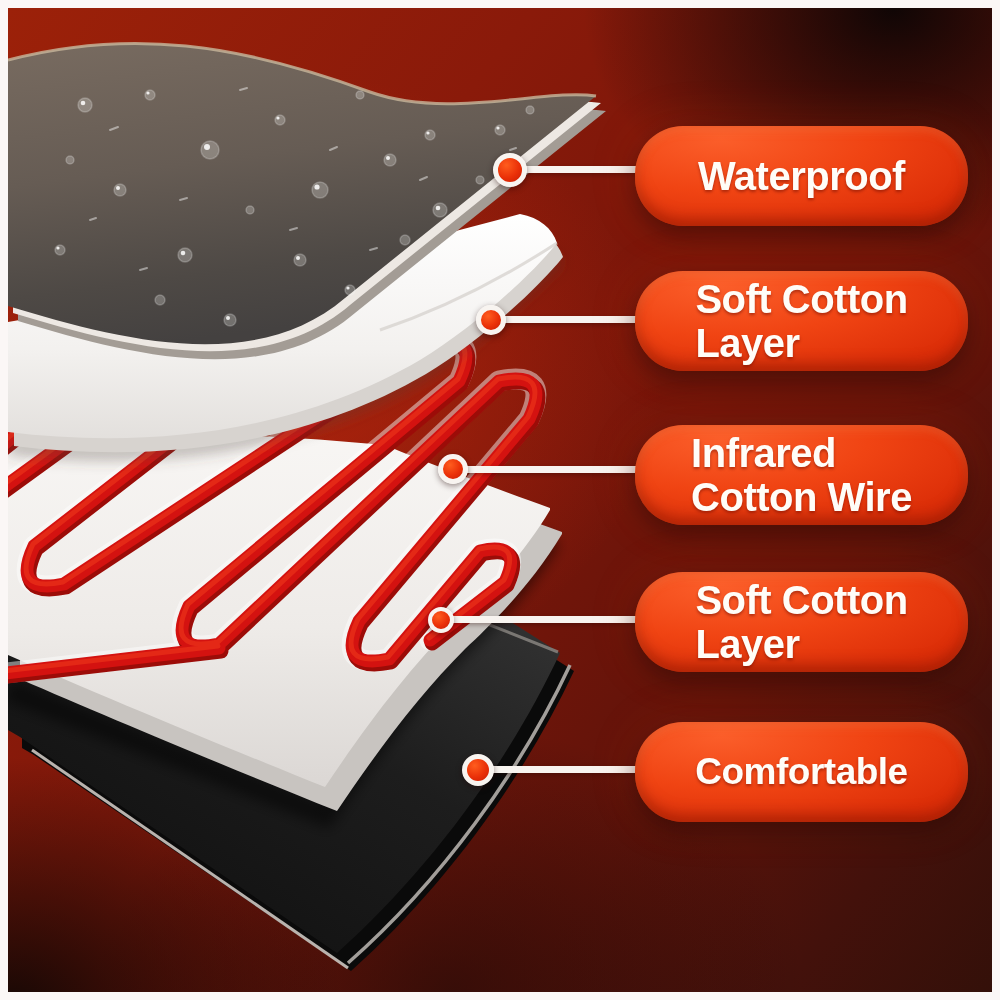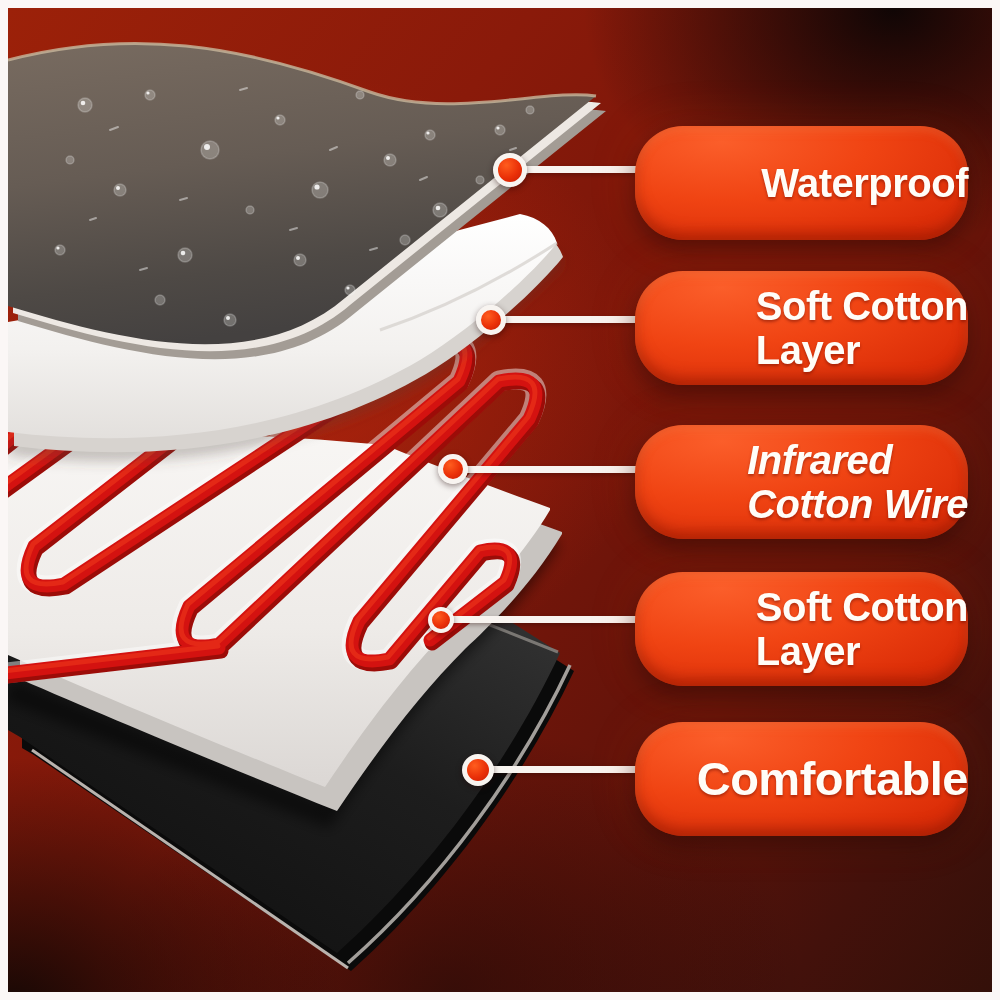--- a/index.html
+++ b/index.html
@@ -13,28 +13,28 @@
       radial-gradient(60% 45% at 45% 100%, rgba(20,8,6,0.55), rgba(20,8,6,0) 60%),
       radial-gradient(55% 45% at 28% 38%, rgba(208,44,14,0.55), rgba(208,44,14,0) 70%),
       linear-gradient(128deg, #9c2109 0%, #8a1a0a 30%, #77160a 52%, #5f130a 72%, #43110b 88%, #341009 100%);
   }
   #scene{position:absolute;left:0;top:0;z-index:1;}
   .conn{position:absolute;height:7px;background:#f8f4f0;border-radius:4px;
         box-shadow:0 2px 4px rgba(40,5,0,.35);z-index:2;}
   .dot{position:absolute;border-radius:50%;z-index:4;
        background:radial-gradient(circle at 35% 30%, #ff5d1e 0%, #ea3008 55%, #c81c03 100%);
        border:5px solid #f8f4f0;box-shadow:0 2px 6px rgba(30,4,0,.45);}
-  .pill{position:absolute;left:627px;width:333px;height:114px;border-radius:48px;z-index:3;
-        display:flex;align-items:center;justify-content:flex-end;
+  .pill{position:absolute;left:627px;width:333px;height:100px;border-radius:48px;z-index:3;
+        display:flex;align-items:center;justify-content:center;
         background:radial-gradient(130% 150% at 26% 14%, #fb5e2a 0%, #f04413 34%, #dc2e08 66%, #c62205 100%);
         box-shadow:inset 0 -7px 14px rgba(125,18,0,.5), inset 0 5px 10px rgba(255,150,90,.28),
                    0 10px 24px rgba(10,0,0,.4), 0 0 46px rgba(225,60,20,.22);}
   .pill .txt{text-align:left;color:#fffdf8;font-weight:bold;font-size:40px;line-height:1.1;
              letter-spacing:-0.5px;text-shadow:0 2px 3px rgba(95,8,0,.45);}
-  .pill.small .txt{font-size:47px;line-height:1.16;}
+  .pill.small .txt{font-size:37px;line-height:1.16;}
 </style>
 </head>
 <body>
 
 <div id="stage">
 
   <svg id="scene" width="984" height="984" viewBox="8 8 984 984">
     <defs>
       <linearGradient id="clg" x1="0" y1="0" x2="0.25" y2="1">
         <stop offset="0" stop-color="#786b60"></stop>
@@ -178,21 +178,21 @@
     <div class="txt">
       <div>Waterproof</div>
     </div>
   </div>
   <div class="pill" style="top:263px;">
     <div class="txt">
       <div>Soft Cotton</div>
       <div>Layer</div>
     </div>
   </div>
-  <div class="pill" style="top:417px;font-style:italic;">
+  <div class="pill" style="top:417px;">
     <div class="txt">
       <div>Infrared</div>
       <div>Cotton Wire</div>
     </div>
   </div>
   <div class="pill" style="top:564px;">
     <div class="txt">
       <div>Soft Cotton</div>
       <div>Layer</div>
     </div>

